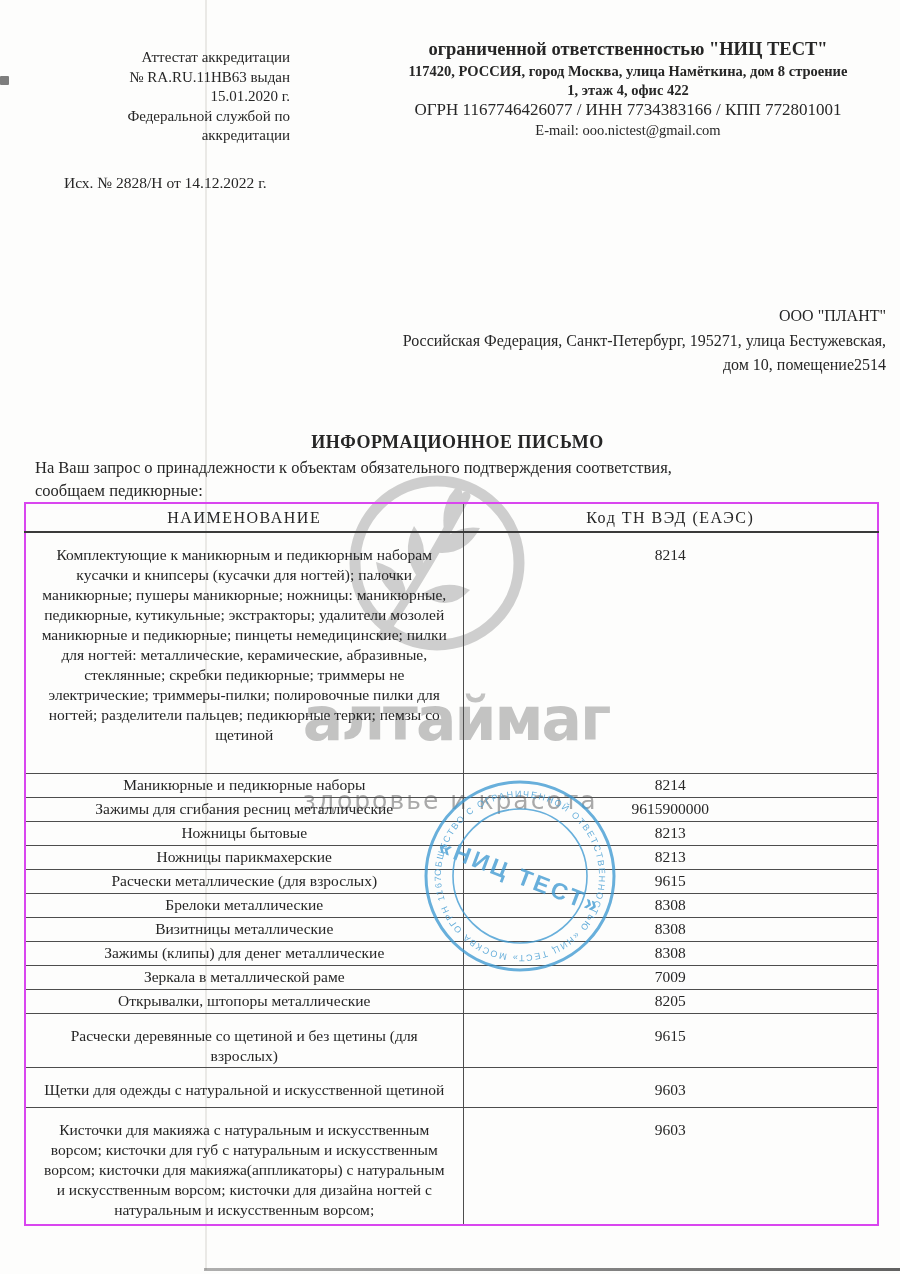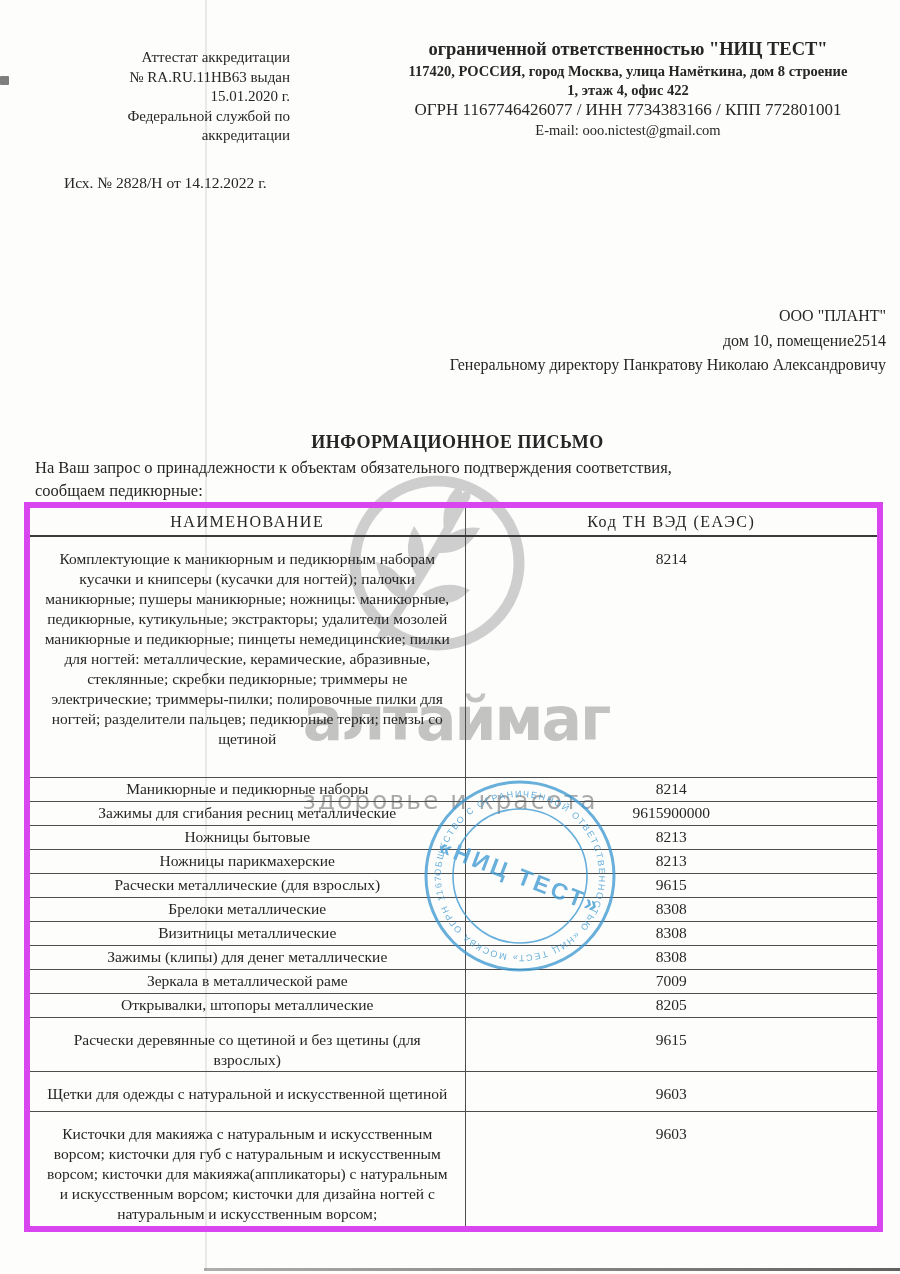--- a/index.html
+++ b/index.html
@@ -42,21 +42,21 @@
   .intro{position:absolute;left:35px;top:456px;width:830px;
     font-size:16.5px;line-height:23px;}
 
   
   table.products{position:absolute;left:24px;top:502px;width:853px;
     border-collapse:collapse;table-layout:fixed;
     font-size:15.5px;}
   table.products th, table.products td{
     border:1px solid #4d4d4d;text-align:center;padding:1px 12px;
     line-height:20px;overflow:hidden;}
-  table.products{border:6px solid #d946ef;}
+  table.products{border:2px solid #d946ef;}
   table.products th{font-weight:500;font-size:16px;letter-spacing:1.5px;height:25px;
     border-bottom:2px solid #3a3a3a;}
   col.c1{width:438px;} col.c2{width:415px;}
   tbody td{vertical-align:middle;height:21px;}
   tbody tr.tall td{vertical-align:top;padding-top:12px;}
 
   
   .wm{position:absolute;inset:0;pointer-events:none;}
   .wm-logo{position:absolute;left:348px;top:474px;opacity:.42;}
   .wm-brand{position:absolute;left:206px;top:684px;width:500px;text-align:center;
@@ -95,22 +95,22 @@
   <div class="org">
     <div class="org-name">ограниченной ответственностью "НИЦ ТЕСТ"</div>
     <div class="org-addr">117420, РОССИЯ, город Москва, улица Намёткина, дом 8 строение</div>
     <div class="org-addr">1, этаж 4, офис 422</div>
     <div class="org-reg">ОГРН 1167746426077 / ИНН 7734383166 / КПП 772801001</div>
     <div class="org-email">E-mail: ooo.nictest@gmail.com</div>
   </div>
 
   <div class="recipient">
     <div>ООО "ПЛАНТ"</div>
+    <div>Российская Федерация, Санкт-Петербург, 195271, улица Бестужевская,</div>
     <div>дом 10, помещение2514</div>
-    <div>Генеральному директору Панкратову Николаю Александровичу</div>
   </div>
 
   <div class="letter-title">ИНФОРМАЦИОННОЕ ПИСЬМО</div>
 
   <div class="intro">
     <div>На Ваш запрос о принадлежности к объектам обязательного подтверждения соответствия,</div>
     <div>сообщаем педикюрные:</div>
   </div>
 
   <div class="wm">

